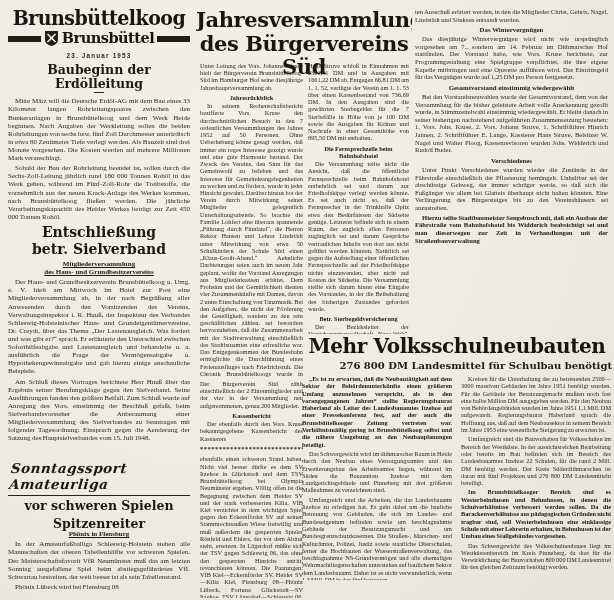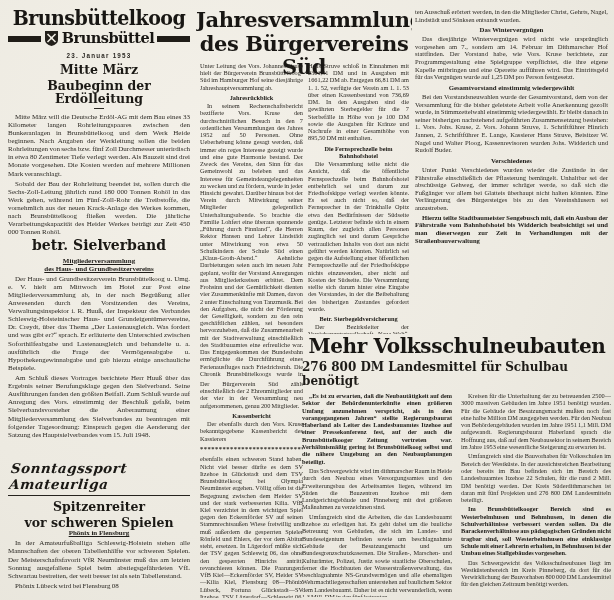--- a/index.html
+++ b/index.html
@@ -50,21 +50,21 @@
                margin:3px 0;text-indent:0;white-space:nowrap;overflow:hidden;}
 
   
   #right-col{left:415px;top:8px;width:193px;height:328px;font-size:6.6px;line-height:1.16;}
   #right-col .sh{font-size:6.8px;}
 
   
   #school{left:302px;top:336px;width:310px;height:262px;}
   .h-lg{font-family:"DejaVu Serif",serif;font-weight:bold;font-size:20px;line-height:1.05;
         text-align:center;letter-spacing:-0.4px;color:#181613;margin:0;}
-  .school-sub{font-family:"DejaVu Serif",serif;font-weight:bold;font-size:12px;text-align:left;
+  .school-sub{font-family:"DejaVu Serif",serif;font-weight:bold;font-size:10px;text-align:right;
               margin:3px 0 4px 0;color:#1d1b17;}
   .school-cols{display:flex;gap:9px;}
   .school-col{width:150px;font-size:6.3px;line-height:1.16;text-align:justify;overflow:hidden;height:205px;}
   .school-col p{margin:0 0 2px 0;text-indent:7px;word-spacing:-0.4px;}
 
   .shield{display:inline-block;vertical-align:middle;}
 </style>
 </head>
 <body>
 
@@ -79,38 +79,38 @@
           <path d="M1 1 h13 v9 q0 4 -6.5 6 Q1 14 1 10 Z" fill="#23201b"></path>
           <path d="M3.5 4 L11.5 12 M11.5 4 L3.5 12" stroke="#efece3" stroke-width="1.6"></path>
           <circle cx="7.5" cy="8" r="1.3" fill="#efece3"></circle>
         </svg>
         <div class="m-sub">Brunsbüttel</div>
         <div class="m-bar"></div>
       </div>
     </div>
     <div class="issue-date">23. Januar 1953</div>
 
-    <div class="h-md">Mitte März</div>
     <div class="h-md" style="margin-top:0;">Baubeginn der Erdölleitung</div>
     <div class="dash-divider"></div>
     <p>Mitte März will die Deutsche Erdöl-AG mit dem Bau eines 33 Kilometer langen Rohrleitungspaares zwischen den Bunkeranlagen in Brunsbüttelkoog und dem Werk Heide beginnen. Nach Angaben der Werkleitung sollen die beiden Rohrleitungen von sechs bzw. fünf Zoll Durchmesser unterirdisch in etwa 80 Zentimeter Tiefe verlegt werden. Als Bauzeit sind drei Monate vorgesehen. Die Kosten werden auf mehrere Millionen Mark veranschlagt.</p>
     <p>Sobald der Bau der Rohrleitung beendet ist, sollen durch die Sechs-Zoll-Leitung jährlich rund 180 000 Tonnen Rohöl in das Werk gehen, während im Fünf-Zoll-Rohr die Treibstoffe, die vornehmlich aus der neuen Krack-Anlage des Werkes kommen, nach Brunsbüttelkoog fließen werden. Die jährliche Verarbeitungskapazität des Heider Werkes beträgt zur Zeit 450 000 Tonnen Rohöl.</p>
 
+    <div class="h-md h-md2">Entschließung</div>
     <div class="h-md h-md2" style="margin-top:0;">betr. Sielverband</div>
     <div class="sh sub2">Mitgliederversammlung</div>
     <div class="sh sub2" style="margin-top:-2px;">des Haus- und Grundbesitzervereins</div>
     <p>Der Haus- und Grundbesitzerverein Brunsbüttelkoog u. Umg. e. V. hielt am Mittwoch im Hotel zur Post eine Mitgliederversammlung ab, in der nach Begrüßung aller Anwesenden durch den Vorsitzenden des Vereins, Verwaltungsinspektor i. R. Huuß, der Inspekteur des Verbandes Schleswig-Holsteinischer Haus- und Grundeigentümervereine, Dr. Creydt, über das Thema „Der Lastenausgleich. Was fordert und was gibt er?“ sprach. Er erläuterte den Unterschied zwischen Soforthilfeabgabe und Lastenausgleich und behandelte u. a. ausführlich die Frage der Vermögensabgabe u. Hypothekengewinnabgabe und gab hierzu einige anschauliche Beispiele.</p>
     <p>Am Schluß dieses Vortrages berichtete Herr Huuß über das Ergebnis seiner Berufungsklage gegen den Sielverband. Seine Ausführungen fanden den größten Beifall. Zum Schluß wurde auf Anregung des Vors. einstimmig der Beschluß gefaßt, beim Sielverbandsvorsteher die Anberaumung einer Mitgliederversammlung des Sielverbandes zu beantragen mit folgender Tagesordnung: Einspruch gegen die Aenderung der Satzung des Hauptsielverbandes vom 15. Juli 1948.</p>
 
   </div>
 
   <div class="col" id="left-sport">
     <div class="kicker"><span>Sonntagssport Amateurliga</span></div>
+    <div class="h-md" style="margin-top:0;">vor schweren Spielen</div>
     <div class="h-md">Spitzenreiter</div>
-    <div class="h-md" style="margin-top:0;">vor schweren Spielen</div>
     <div class="sh sub2" style="margin-top:-2px;">Phönix in Flensburg</div>
     <p>In der Amateurfußballiga Schleswig-Holstein stehen alle Mannschaften der oberen Tabellenhälfte vor schweren Spielen. Der Meisterschaftsfavorit VfR Neumünster muß das am letzten Sonntag ausgefallene Spiel beim abstiegsgefährdeten VfL Schwartau bestreiten, der weit besser ist als sein Tabellenstand.</p>
     <p>Phönix Lübeck wird bei Flensburg 08</p>
   </div>
 
   <div class="col" id="mid-head" style="text-align:center;">
     <div class="h-xl">Jahresversammlung</div>
     <div class="h-xl">des Bürgervereins Süd</div>
   </div>
 

